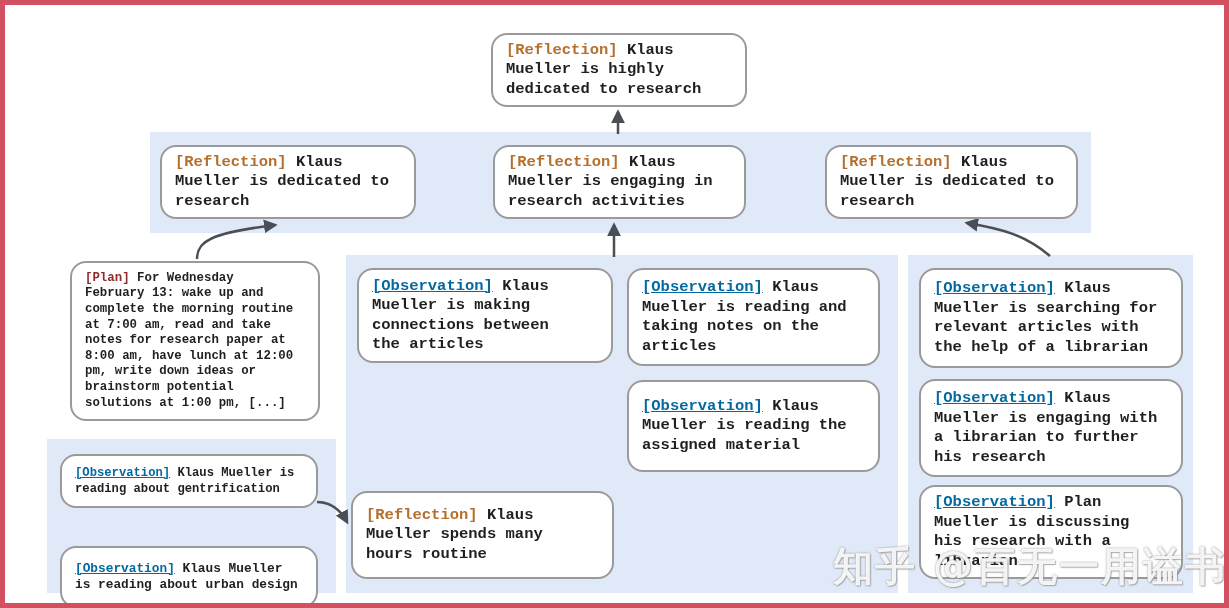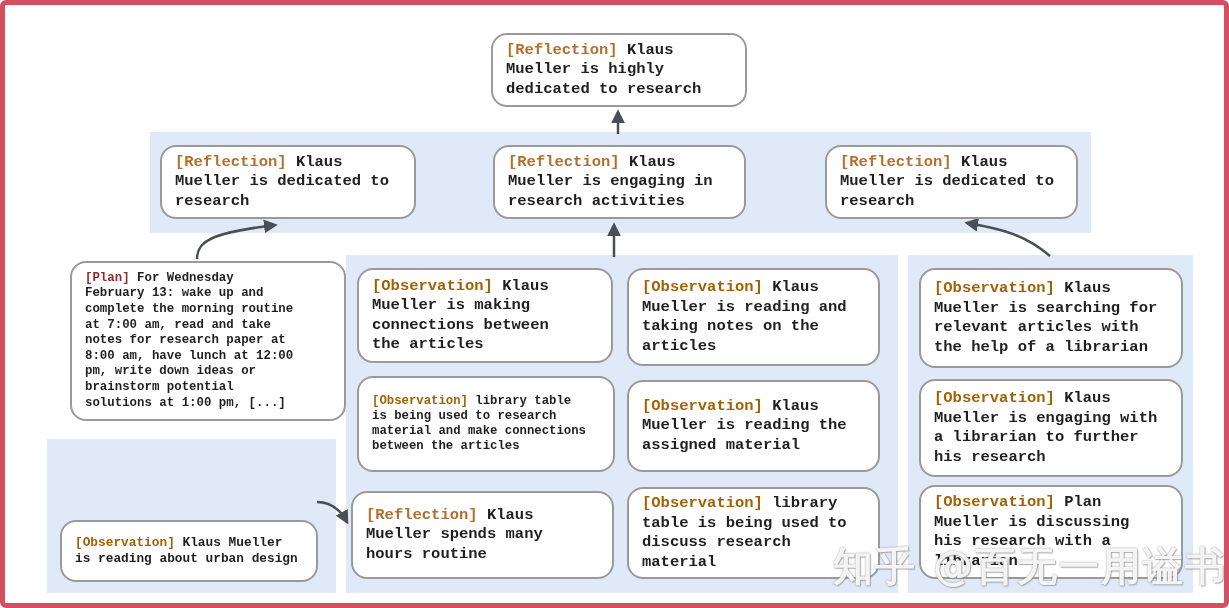--- a/index.html
+++ b/index.html
@@ -1,21 +1,21 @@
 <!DOCTYPE html>
 <html><head>
 <meta charset="utf-8">
 <style>
   html,body{margin:0;padding:0;background:#fff;}
   #canvas{
     position:relative;
     width:1229px;height:608px;
     box-sizing:border-box;
     border:5px solid #d35060;
-    border-radius:6px;
+    border-radius:0;
     background:#ffffff;
     overflow:hidden;
     font-family:"Liberation Mono","DejaVu Sans Mono",monospace;
     font-weight:bold;
     color:#1f1f1f;
   }
   .band{
     position:absolute;
     background:#dfe9f7;
     z-index:1;
@@ -32,21 +32,21 @@
     z-index:3;
   }
   .node .body{white-space:pre-line;}
   .node .tag{margin-right:1ch;}
   .large{font-size:15.5px;line-height:19.5px;}
   .small{font-size:12.4px;line-height:15.6px;}
   .obs-small-1{font-size:12.2px;line-height:16.5px;}
   .obs-small-2{font-size:12.8px;line-height:16.5px;}
   .mid-small{font-size:12.3px;line-height:15px;}
   .tag-reflection{color:#b4702f;}
-  .tag-observation{color:#a16207;}
+  .tag-observation{color:#0369a1;text-decoration:underline;}
   .tag-plan{color:#8e2a2a;}
   #arrows{
     position:absolute;left:0;top:0;width:1229px;height:608px;
     z-index:2;pointer-events:none;
   }
   #watermark{
     position:absolute;
     left:828px;top:534px;
     z-index:10;
     font-family:"DejaVu Sans","Liberation Sans",sans-serif;
@@ -96,70 +96,63 @@
     <div class="node-text"><span class="tag tag-reflection">[Reflection]</span><span class="body">Klaus
 Mueller is engaging in
 research activities</span></div>
   </div>
   <div class="node large" style="left:820px;top:140px;width:253px;height:74px">
     <div class="node-text"><span class="tag tag-reflection">[Reflection]</span><span class="body">Klaus
 Mueller is dedicated to
 research</span></div>
   </div>
 
-  <div class="node small" style="left:65px;top:256px;width:276px;height:160px">
+  <div class="node small" style="left:65px;top:256px;width:250px;height:160px">
     <div class="node-text"><span class="tag tag-plan">[Plan]</span><span class="body">For Wednesday
 February 13: wake up and
 complete the morning routine
 at 7:00 am, read and take
 notes for research paper at
 8:00 am, have lunch at 12:00
 pm, write down ideas or
 brainstorm potential
 solutions at 1:00 pm, [...]</span></div>
   </div>
 
-  <div class="node obs-small-2" style="left:55px;top:515px;width:258px;height:62px">
+  <div class="node obs-small-1" style="left:55px;top:449px;width:258px;height:54px">
+    <div class="node-text"><span class="tag tag-observation">[Observation]</span><span class="body">Klaus Mueller is
+reading about gentrification</span></div>
+  </div>
+  <div class="node obs-small-2" style="left:55px;top:541px;width:258px;height:62px">
     <div class="node-text"><span class="tag tag-observation">[Observation]</span><span class="body">Klaus Mueller
 is reading about urban design</span></div>
   </div>
 
   <div class="node large" style="left:352px;top:263px;width:256px;height:95px">
     <div class="node-text"><span class="tag tag-observation">[Observation]</span><span class="body">Klaus
 Mueller is making
 connections between
 the articles</span></div>
-  </div>
-  <div class="node mid-small" style="left:352px;top:371px;width:258px;height:96px">
-    <div class="node-text"><span class="tag tag-observation">[Observation]</span><span class="body">library table
-is being used to research
-material and make connections
-between the articles</span></div>
   </div>
   <div class="node large" style="left:346px;top:486px;width:263px;height:88px">
     <div class="node-text"><span class="tag tag-reflection">[Reflection]</span><span class="body">Klaus
 Mueller spends many
 hours routine</span></div>
   </div>
 
   <div class="node large" style="left:622px;top:263px;width:253px;height:98px">
     <div class="node-text"><span class="tag tag-observation">[Observation]</span><span class="body">Klaus
 Mueller is reading and
 taking notes on the
 articles</span></div>
   </div>
   <div class="node large" style="left:622px;top:375px;width:253px;height:92px">
     <div class="node-text"><span class="tag tag-observation">[Observation]</span><span class="body">Klaus
 Mueller is reading the
 assigned material</span></div>
-  </div>
-  <div class="node large" style="left:622px;top:482px;width:253px;height:92px">
-    <div class="node-text"><span class="tag tag-observation">[Observation]</span><span class="body">library
-table is being used to
-discuss research material</span></div>
   </div>
 
   <div class="node large" style="left:914px;top:263px;width:264px;height:100px">
     <div class="node-text"><span class="tag tag-observation">[Observation]</span><span class="body">Klaus
 Mueller is searching for
 relevant articles with
 the help of a librarian</span></div>
   </div>
   <div class="node large" style="left:914px;top:374px;width:264px;height:98px">
     <div class="node-text"><span class="tag tag-observation">[Observation]</span><span class="body">Klaus

